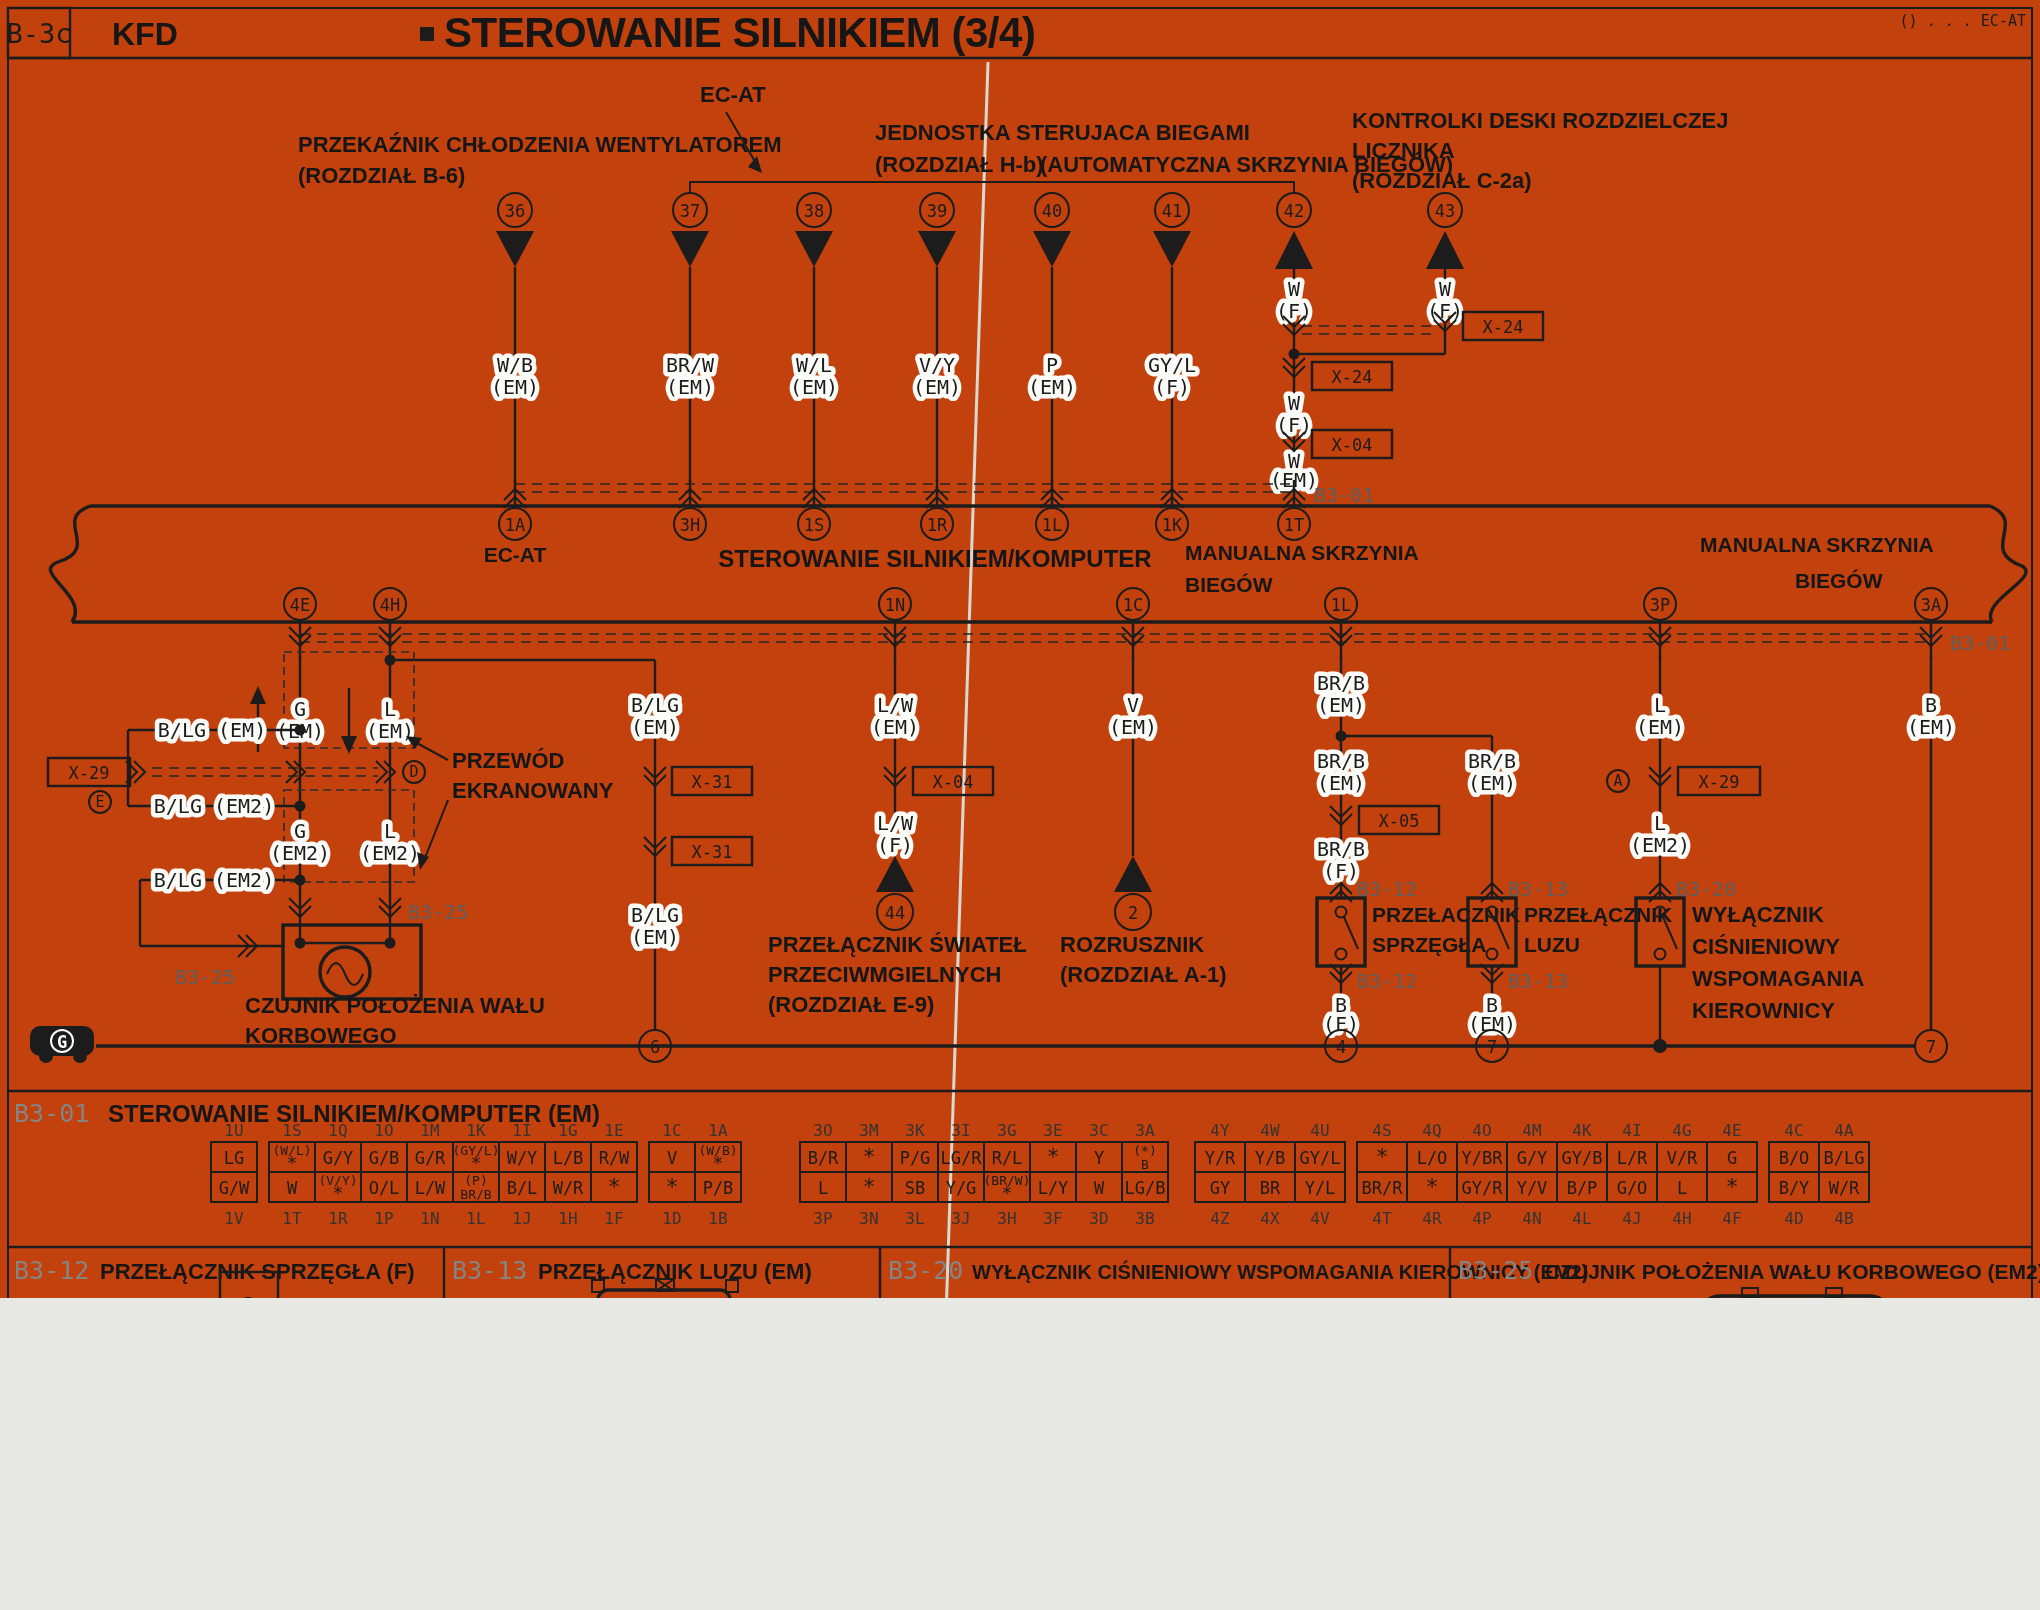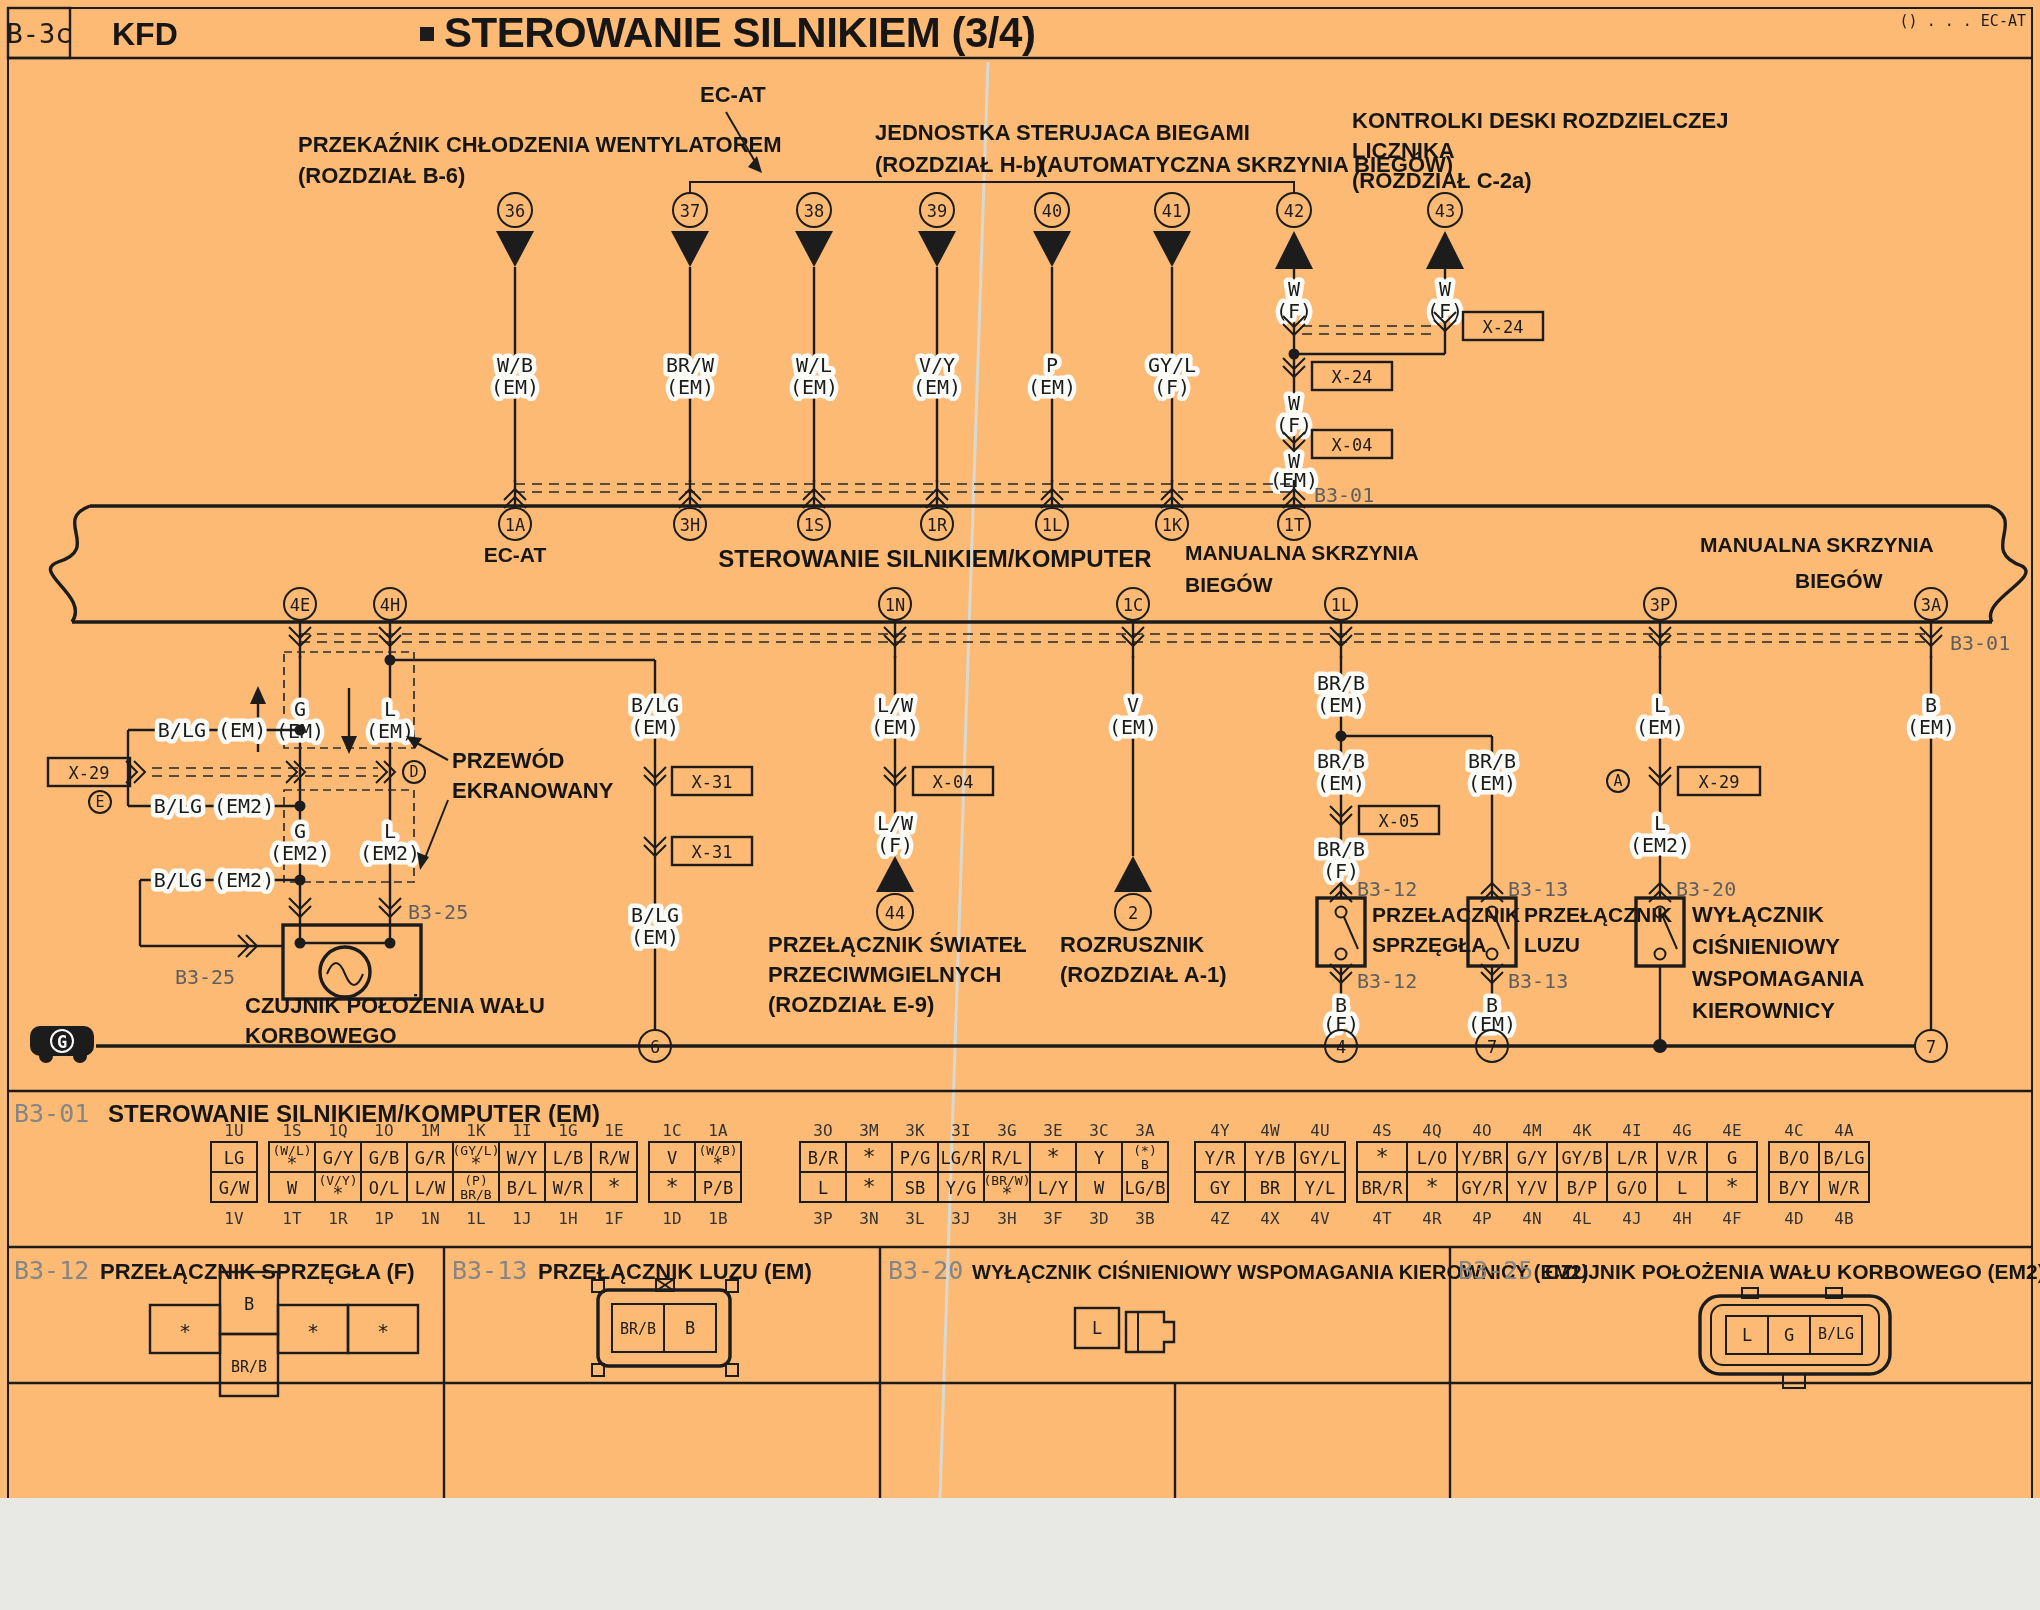--- a/index.html
+++ b/index.html
@@ -1,16 +1,16 @@
 <!DOCTYPE html>
 <html><head>
 <meta charset="utf-8">
 <style>
   html,body{margin:0;padding:0;background:#e8e8e4;}
-  #page{position:relative;width:2040px;height:1498px;background:#fdba74;font-family:"Liberation Sans",sans-serif;}
+  #page{position:relative;width:2040px;height:1298px;background:#c2410c;font-family:"Liberation Sans",sans-serif;}
   svg{position:absolute;left:0;top:0;}
   .ln{stroke:#1c1c1c;stroke-width:2.4;fill:none;}
   .thick{stroke-width:3.4;}
   .thin{stroke-width:2;}
   .fillb{fill:#1c1c1c;stroke:none;}
   .dash{stroke:#262626;stroke-width:1.7;stroke-dasharray:10 7;fill:none;}
   .dashbox{stroke:#2e2e2e;stroke-width:1.7;stroke-dasharray:8 5;fill:none;}
   .crease{stroke:#d9d9d2;stroke-width:3;fill:none;}
   text{fill:#1c1c1c;}
   .mono{font-family:"DejaVu Sans Mono",monospace;font-size:20px;text-anchor:middle;}

